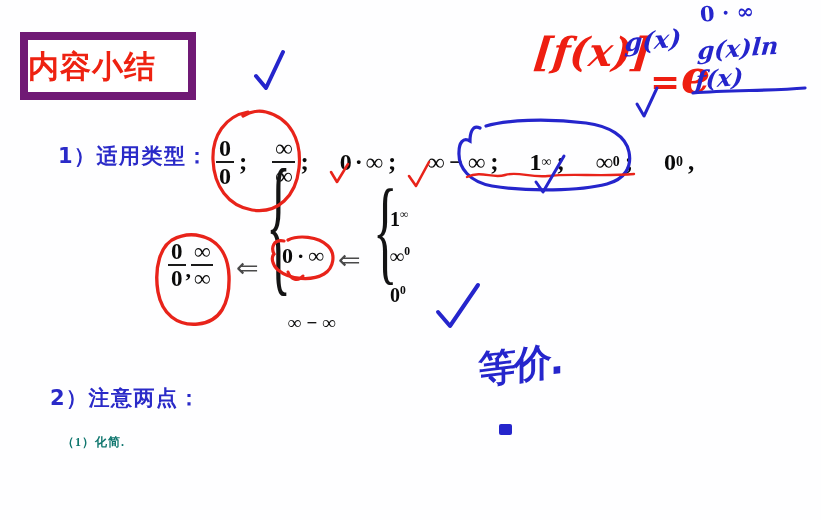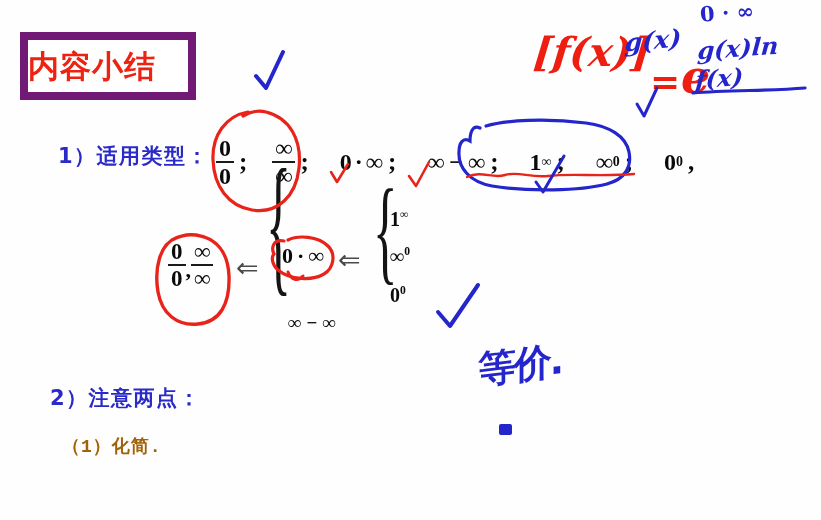--- a/index.html
+++ b/index.html
@@ -43,24 +43,24 @@
     font-size: 21px;
     color: #2a2ac8;
     white-space: nowrap;
     letter-spacing: 1.5px;
   }
   #head-1 { left: 42px; top: 142px; margin-left: 16px; }
   #head-2 { left: 50px; top: 384px; }
 
   .black-item {
     position: absolute;
-    font-family: Liberation Mono, monospace;
-    font-weight: bold;
-    font-size: 18px;
-    color: #a16207;
+    font-family: Liberation Serif, serif;
+    font-weight: bold;
+    font-size: 12px;
+    color: #0f766e;
     white-space: nowrap;
     letter-spacing: 1px;
   }
   #item-1 { left: 62px; top: 434px; }
   #item-2 { left: 62px; top: 484px; }
 
   
   .math {
     position: absolute;
     font-family: "Liberation Serif", "DejaVu Serif", serif;

